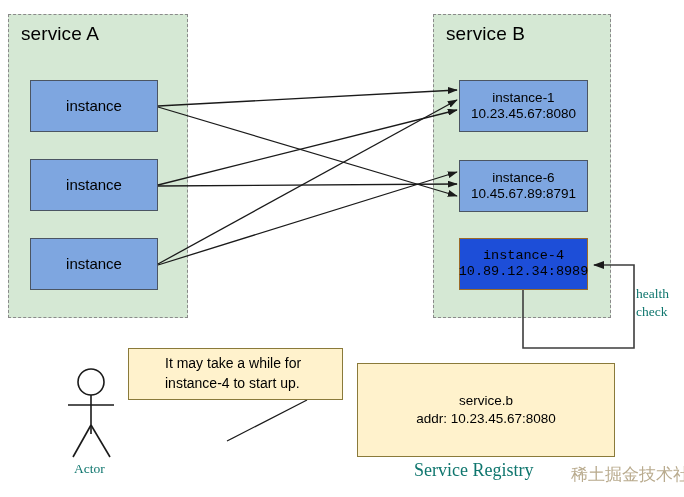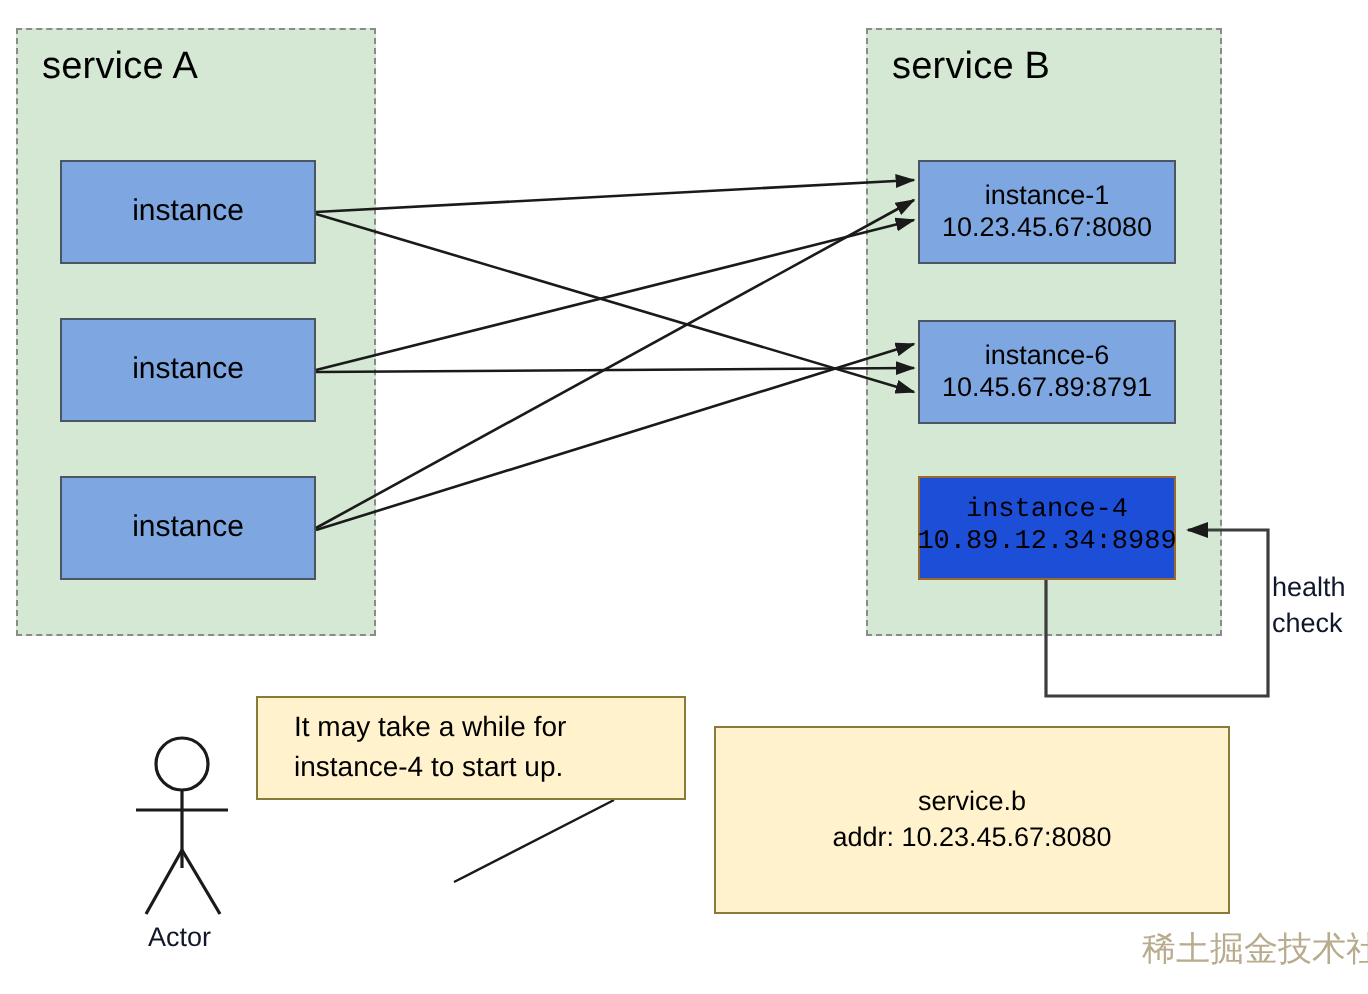--- a/index.html
+++ b/index.html
@@ -77,31 +77,32 @@
     flex-direction: column;
     align-items: center;
     justify-content: center;
     text-align: center;
     color: #000000;
     line-height: 1.35;
     font-size: 13.5px;
   }
   .note.bubble {
     align-items: flex-start;
-    padding-left: 18px;
+    padding-left: 36px;
     font-size: 14px;
     line-height: 1.4;
   }
   .note-line { display: block; white-space: nowrap; }
 
   
   .label {
     position: absolute;
-    color: #0f172a;
+    color: #0f766e;
     white-space: nowrap;
+    font-family: Liberation Serif, serif;
   }
   .label.hc {
     font-size: 13.5px;
     line-height: 1.35;
     text-align: left;
   }
   .label.actor-name { font-size: 13.5px; }
   .label.registry-name { font-size: 18px; }
 
   .watermark {
@@ -195,18 +196,21 @@
 
   <div class="label actor-name" style="left:74px; top:461px;">
     <span>Actor</span>
   </div>
 
   <div class="note" style="left:357px; top:363px; width:258px; height:94px;">
     <span class="note-line">service.b</span>
     <span class="note-line">addr: 10.23.45.67:8080</span>
   </div>
 
+  <div class="label registry-name" style="left:414px; top:460px;">
+    <span>Service Registry</span>
+  </div>
 
   <div class="watermark" style="left:543px; top:463px;padding-left:28px;">
     <span>稀土掘金技术社区</span>
   </div>
 
 </div>
 
 </body></html>

